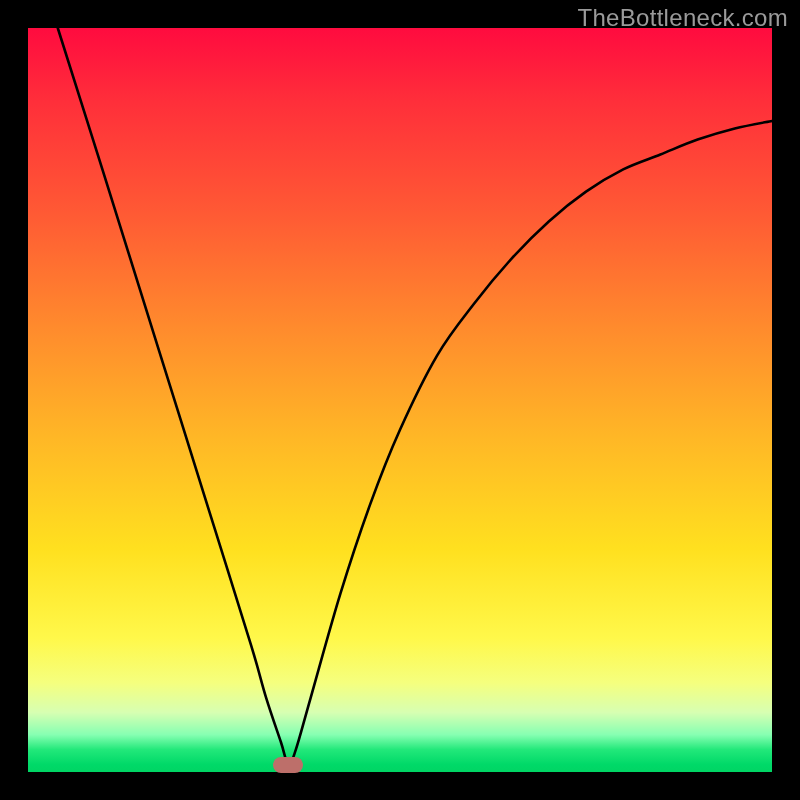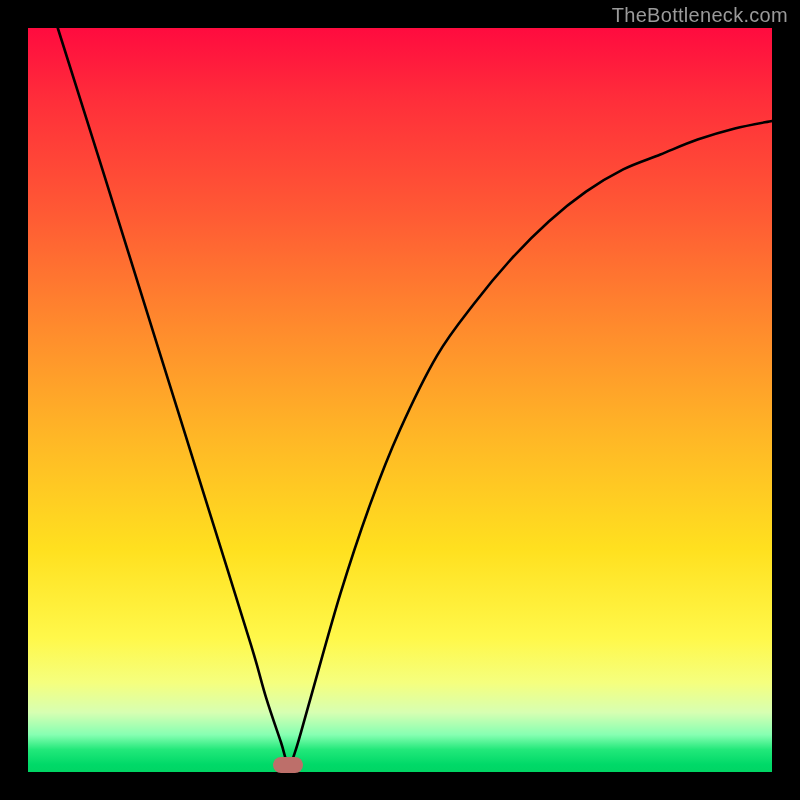--- a/index.html
+++ b/index.html
@@ -41,21 +41,21 @@
       #22e87a 97%,
       #00d968 99%,
       #00d564 100%
     );
   }
   .watermark {
     position: absolute;
     top: 4px;
     right: 12px;
     color: #9a9a9a;
-    font-size: 20px;
+    font-size: 24px;
     font-weight: 500;
     letter-spacing: 0.3px;
     user-select: none;
   }
   svg.curve {
     position: absolute;
     top: 0;
     left: 0;
     width: 744px;
     height: 744px;

